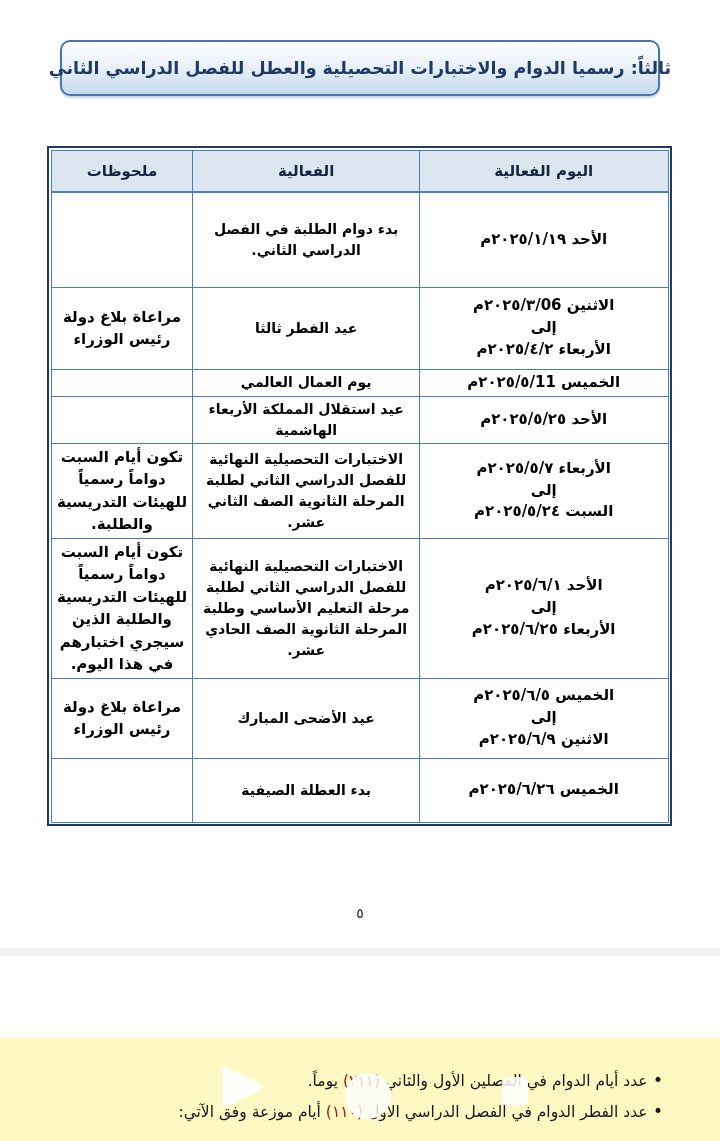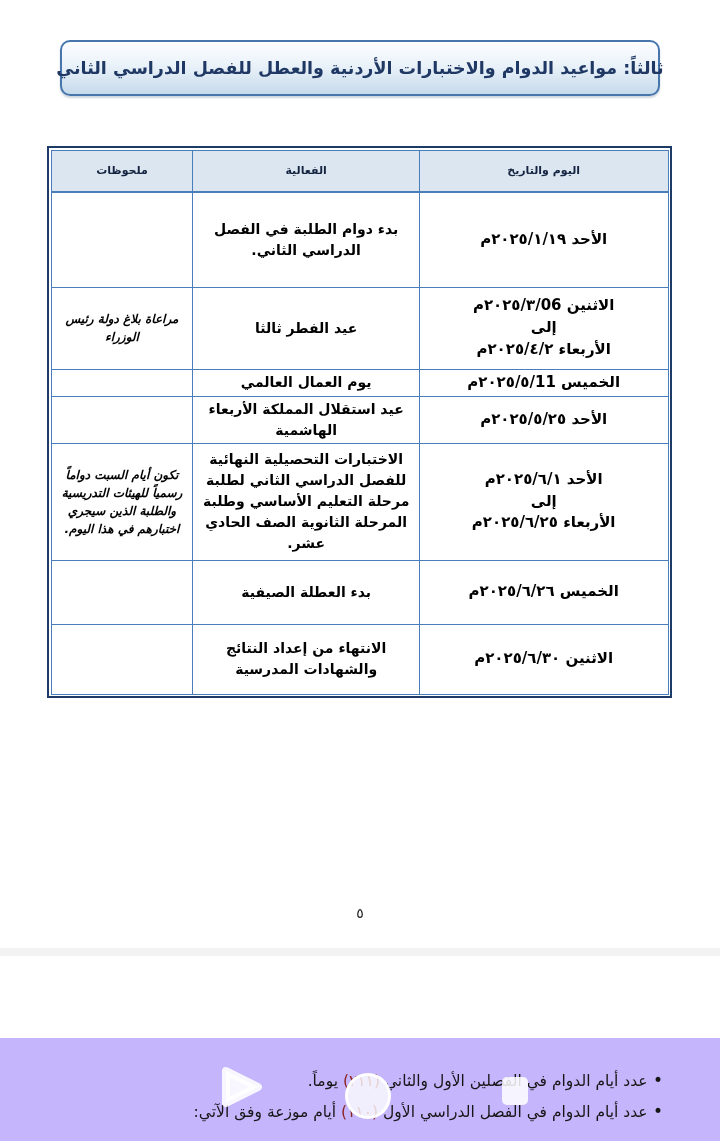--- a/index.html
+++ b/index.html
@@ -25,41 +25,41 @@
   }
   table.cal{
     width:100%;border-collapse:collapse;direction:rtl;table-layout:fixed;
   }
   table.cal th, table.cal td{
     border:1.5px solid #4a7ebb;vertical-align:middle;text-align:center;
     font-weight:bold;color:#000;padding:2px 5px;box-sizing:border-box;
     overflow:hidden;
   }
   table.cal th{
-    background:#dce6f1;font-size:11px;height:42px;color:#14233f;
+    background:#dce6f1;font-size:15px;height:42px;color:#14233f;
     border-bottom-width:2.5px;
   }
   td.date-cell{font-size:15px;white-space:pre-line;line-height:1.45;}
   td.event-cell{font-size:14px;line-height:1.5;}
-  td.notes-cell{font-size:12px;line-height:1.5;font-style:italic;}
+  td.notes-cell{font-size:15px;line-height:1.5;}
   tr.h0 td{height:95px;} tr.h1 td{height:82px;} tr.h2 td{height:27px;}
   tr.h3 td{height:46px;} tr.h4 td{height:87px;} tr.h5 td{height:117px;}
   tr.h6 td{height:80px;} tr.h7 td{height:64px;} tr.h8 td{height:70px;}
   
   .page-num{
     position:absolute;top:905px;left:0;width:720px;text-align:center;
     font-size:14px;color:#222;
   }
   
   .divider{
     position:absolute;top:948px;left:0;width:720px;height:8px;background:#f3f3f3;
   }
   
   .video-strip{
-    position:absolute;top:1038px;left:0;width:720px;height:103px;background:#c4b5fd;
+    position:absolute;top:1038px;left:0;width:720px;height:103px;background:#fef9c3;
   }
   .bullets{
     position:absolute;top:27px;right:57px;direction:rtl;text-align:right;
     color:#161616;font-size:15.5px;line-height:30px;
   }
   .bullet-line{display:block;}
   .bullet-line::before{content:"• ";font-size:17px;}
   .bullets .num{color:#8b2323;}
   
   .play-icon{position:absolute;left:218px;top:28px;width:48px;height:42px;}
@@ -70,33 +70,33 @@
   }
   .square-marker{
     position:absolute;left:502px;top:39px;width:26px;height:28px;
     background:rgba(255,255,255,0.85);border-radius:5px;
   }
 </style>
 </head>
 <body>
 
 <div class="title-box">
-  <span>ثالثاً: مواعيد الدوام والاختبارات الأردنية والعطل للفصل الدراسي الثاني</span>
+  <span>ثالثاً: رسميا الدوام والاختبارات التحصيلية والعطل للفصل الدراسي الثاني</span>
 </div>
 
 <div class="table-wrap">
   <table class="cal">
     <colgroup>
       <col style="width:40.3%">
         <col style="width:36.7%">
         <col style="width:23%">
     </colgroup>
     <thead>
       <tr>
-        <th>اليوم والتاريخ</th>
+        <th>اليوم الفعالية</th>
         <th>الفعالية</th>
         <th>ملحوظات</th>
       </tr>
     </thead>
     <tbody>
       <tr class="h0">
         <td class="date-cell">الأحد ٢٠٢٥/١/١٩م</td>
         <td class="event-cell">بدء دوام الطلبة في الفصل الدراسي الثاني.</td>
         <td class="notes-cell"></td>
       </tr>
@@ -110,49 +110,58 @@
       <tr class="h2">
         <td class="date-cell">الخميس ٢٠٢٥/٥/11م</td>
         <td class="event-cell">يوم العمال العالمي</td>
         <td class="notes-cell"></td>
       </tr>
       <tr class="h3">
         <td class="date-cell">الأحد ٢٠٢٥/٥/٢٥م</td>
         <td class="event-cell">عيد استقلال المملكة الأربعاء الهاشمية</td>
         <td class="notes-cell"></td>
       </tr>
+      <tr class="h4">
+        <td class="date-cell">الأربعاء ٢٠٢٥/٥/٧م
+إلى
+السبت ٢٠٢٥/٥/٢٤م</td>
+        <td class="event-cell">الاختبارات التحصيلية النهائية للفصل الدراسي الثاني لطلبة المرحلة الثانوية الصف الثاني عشر.</td>
+        <td class="notes-cell">تكون أيام السبت دواماً رسمياً للهيئات التدريسية والطلبة.</td>
+      </tr>
       <tr class="h5">
         <td class="date-cell">الأحد ٢٠٢٥/٦/١م
 إلى
 الأربعاء ٢٠٢٥/٦/٢٥م</td>
         <td class="event-cell">الاختبارات التحصيلية النهائية للفصل الدراسي الثاني لطلبة مرحلة التعليم الأساسي وطلبة المرحلة الثانوية الصف الحادي عشر.</td>
         <td class="notes-cell">تكون أيام السبت دواماً رسمياً للهيئات التدريسية والطلبة الذين سيجري اختبارهم في هذا اليوم.</td>
       </tr>
+      <tr class="h6">
+        <td class="date-cell">الخميس ٢٠٢٥/٦/٥م
+إلى
+الاثنين ٢٠٢٥/٦/٩م</td>
+        <td class="event-cell">عيد الأضحى المبارك</td>
+        <td class="notes-cell">مراعاة بلاغ دولة رئيس الوزراء</td>
+      </tr>
       <tr class="h7">
         <td class="date-cell">الخميس ٢٠٢٥/٦/٢٦م</td>
         <td class="event-cell">بدء العطلة الصيفية</td>
-        <td class="notes-cell"></td>
-      </tr>
-      <tr class="h8">
-        <td class="date-cell">الاثنين ٢٠٢٥/٦/٣٠م</td>
-        <td class="event-cell">الانتهاء من إعداد النتائج والشهادات المدرسية</td>
         <td class="notes-cell"></td>
       </tr>
     </tbody>
   </table>
 </div>
 
 <div class="page-num">٥</div>
 
 <div class="divider"></div>
 
 <div class="video-strip">
   <div class="bullets">
     <span class="bullet-line"><span>عدد أيام الدوام في الفصلين الأول والثاني </span><span class="num">(٢١١)</span><span> يوماً.</span></span>
-    <span class="bullet-line"><span>عدد أيام الدوام في الفصل الدراسي الأول </span><span class="num">(١١٠)</span><span> أيام موزعة وفق الآتي:</span></span>
+    <span class="bullet-line"><span>عدد الفطر الدوام في الفصل الدراسي الأول </span><span class="num">(١١٠)</span><span> أيام موزعة وفق الآتي:</span></span>
   </div>
 
   <svg class="play-icon" viewBox="0 0 48 42">
     <polygon points="8,5 40,21 8,37" fill="rgba(255,255,255,0.88)" stroke="rgba(255,255,255,0.88)" stroke-width="8" stroke-linejoin="round"></polygon>
   </svg>
   <div class="touch-circle"></div>
   <div class="square-marker"></div>
 </div>
 
 </body></html>

